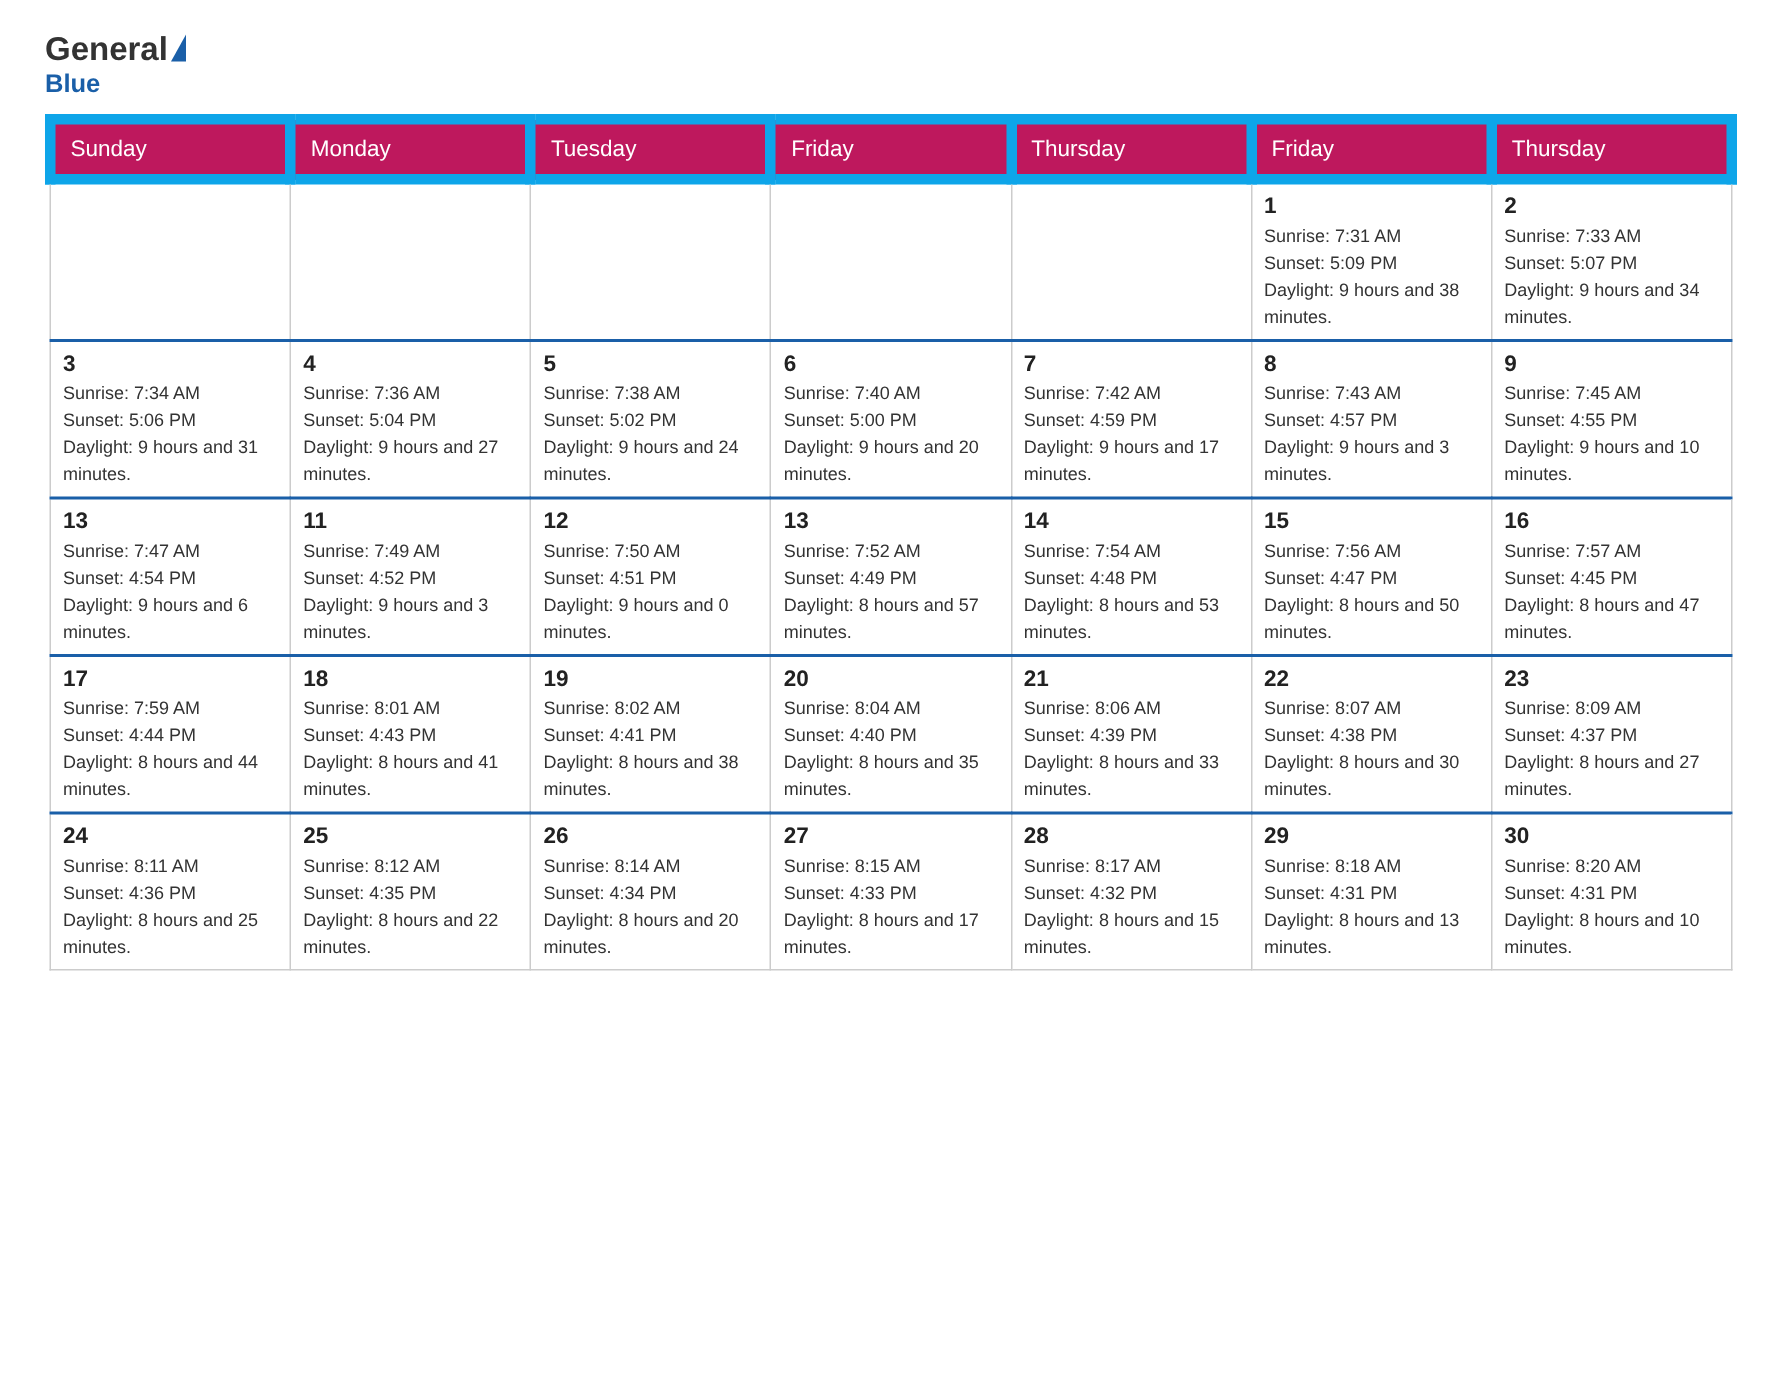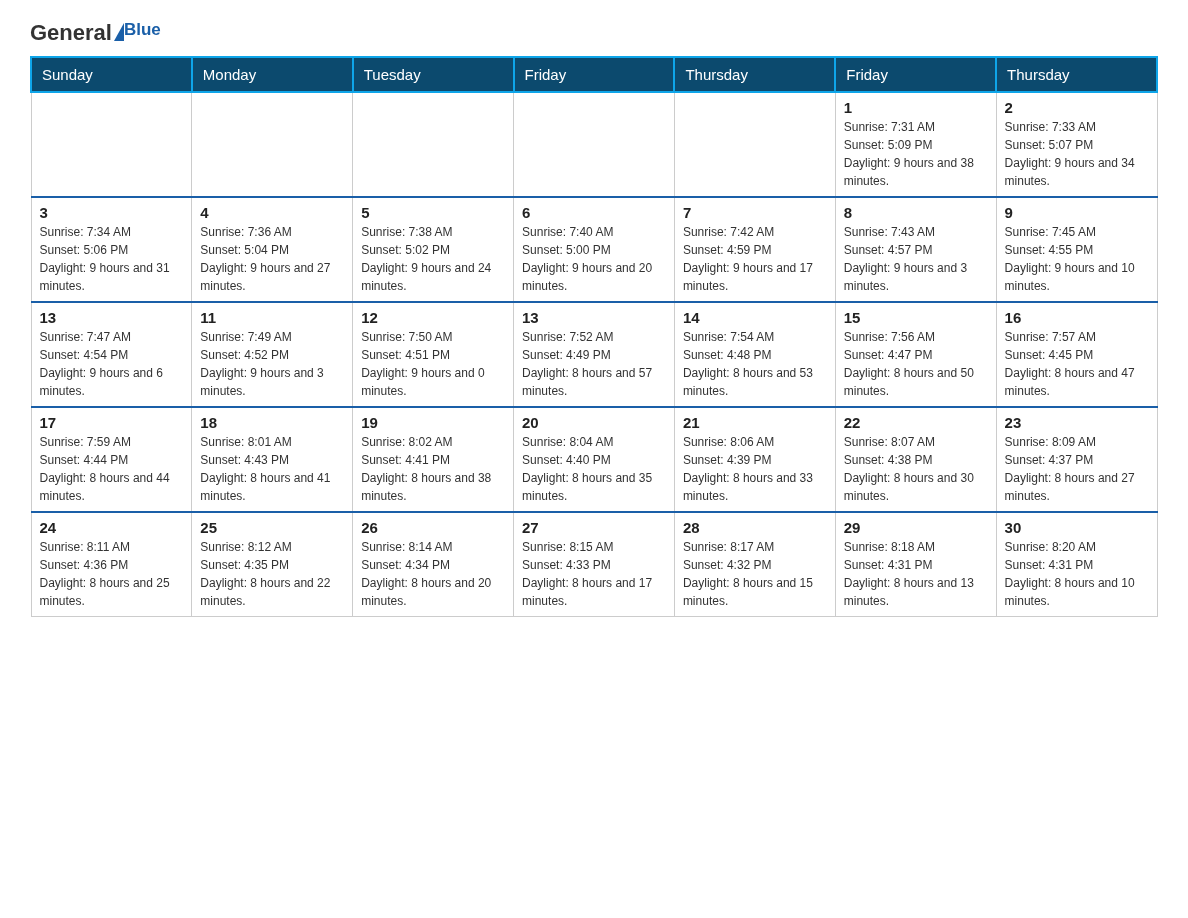--- a/index.html
+++ b/index.html
@@ -10,21 +10,21 @@
       color: #333;
     }
     .header {
       display: flex;
       justify-content: space-between;
       align-items: flex-start;
       margin-bottom: 10px;
     }
     .logo {
       display: flex;
-      flex-direction: row;
+      flex-direction: column;
       align-items: flex-start;
     }
     .logo-text {
       display: flex;
       align-items: center;
     }
     .logo-general {
       font-size: 22px;
       font-weight: bold;
       color: #333;
@@ -59,26 +59,26 @@
       font-size: 20px;
       color: #555;
       margin-top: 4px;
     }
     .calendar {
       width: 100%;
       border-collapse: collapse;
       border: 1.5px solid #aaa;
     }
     .calendar th {
-      background-color: #0c4a6e;
+      background-color: #be185d;
       color: #fff;
       padding: 8px 10px;
       font-size: 15px;
       font-weight: normal;
-      border: 2px solid #0ea5e9;
+      border: 7px solid #0ea5e9;
       text-align: left;
     }
     .calendar td {
       vertical-align: top;
       padding: 6px 8px;
       border: 1px solid #ccc;
       width: 14.28%;
       min-height: 90px;
       font-size: 12.5px;
       color: #333;

